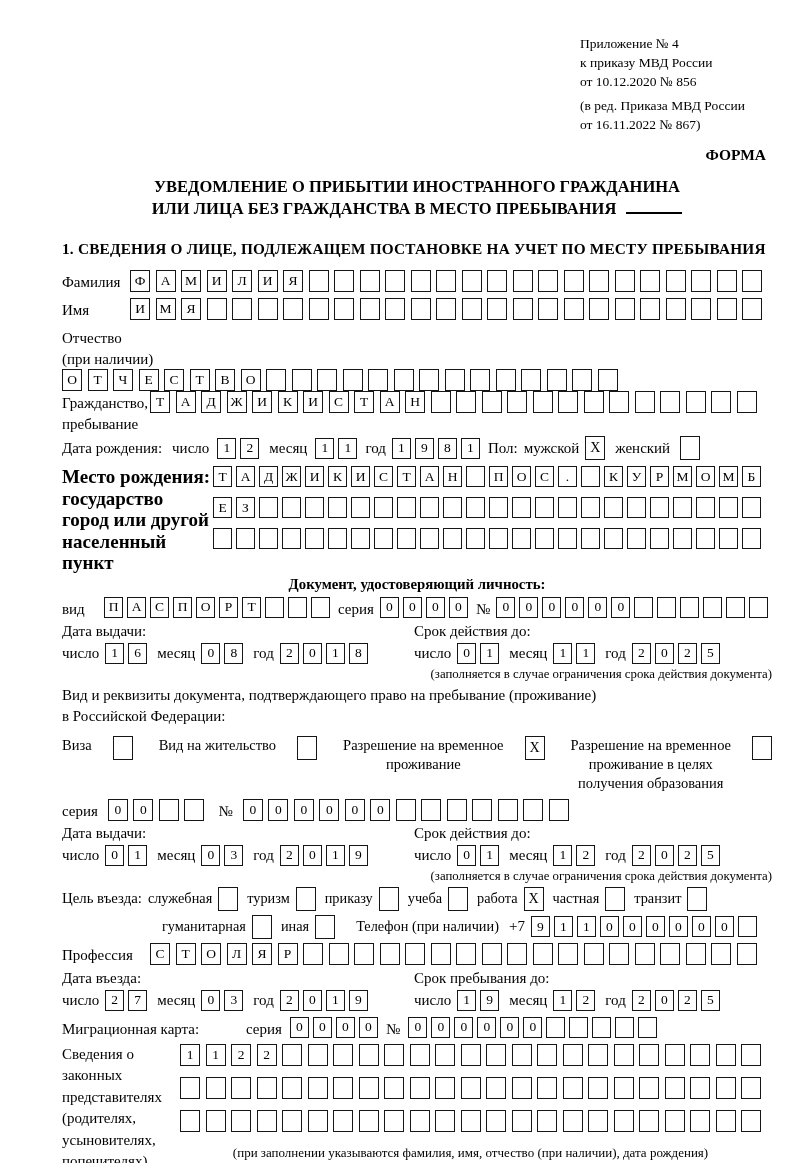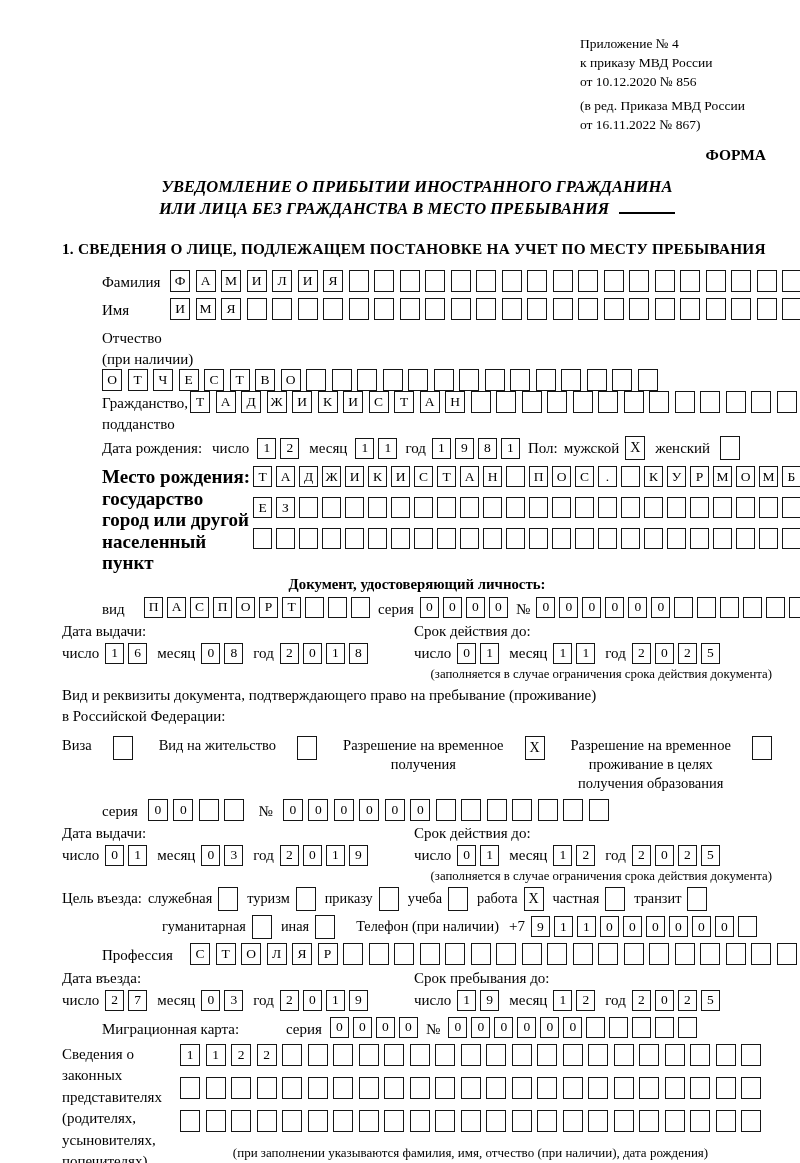--- a/index.html
+++ b/index.html
@@ -5,26 +5,26 @@
   html,body{margin:0;padding:0;background:#fff;}
   .page{
     position:relative;width:800px;height:1163px;box-sizing:border-box;
     padding:34px 28px 16px 62px;background:#fff;color:#000;
     font-family:"Liberation Serif","DejaVu Serif",serif;overflow:hidden;border-radius:19px;
   }
   
   .annex{margin-left:auto;width:192px;font-size:13.5px;line-height:19px;}
   .annex .ed{margin-top:5px;}
   .forma{ text-align:right;font-weight:bold;font-size:15.5px;margin-top:12px;padding-right:6px;}
-  .title{text-align:center;font-weight:bold;font-size:16.5px;line-height:22px;margin-top:12px;font-style:italic;}
+  .title{text-align:center;font-weight:bold;font-size:16.5px;line-height:22px;margin-top:12px;}
   .uline{display:inline-block;width:56px;height:13px;border-bottom:2px solid #000;margin-left:10px;}
   .sec1{font-weight:bold;font-size:15.3px;margin-top:20px;letter-spacing:.2px;white-space:nowrap;}
 
   
-  .frow{display:flex;align-items:flex-start;margin-bottom:5px;margin-left:40px;}
+  .frow{display:flex;align-items:flex-start;margin-bottom:5px;}
   .mt12{margin-top:12px;}
   .flabel{flex:none;font-size:15px;line-height:21px;padding-top:2px;}
   .lw68{width:68px;} .lw141{width:141px;} .lw88{width:88px;} .lw42{width:42px;}
   .lstack div{line-height:20.5px;}
   .cells{display:flex;gap:5.5px;flex:none;}
   .cell{
     box-sizing:border-box;width:20px;height:22px;border:1.7px solid #161616;
     display:flex;align-items:center;justify-content:center;
     font-size:13.5px;line-height:1;background:#fff;
   }
@@ -190,21 +190,21 @@
         <span class="cell"></span>
         <span class="cell"></span>
         <span class="cell"></span>
         <span class="cell"></span>
       </div>
   </div>
 
   <div class="frow" style="margin-bottom:2px;">
     <div class="flabel lw88 lstack">
       <div>Гражданство,</div>
-      <div>подданство</div>
+      <div>пребывание</div>
     </div>
     <div class="cells">
         <span class="cell">Т</span>
         <span class="cell">А</span>
         <span class="cell">Д</span>
         <span class="cell">Ж</span>
         <span class="cell">И</span>
         <span class="cell">К</span>
         <span class="cell">И</span>
         <span class="cell">С</span>
@@ -440,21 +440,21 @@
       <span class="olabel">Виза</span>
       <span class="cbx"></span>
     </div>
     <div class="opt">
       <span class="olabel">Вид на жительство</span>
       <span class="cbx"></span>
     </div>
     <div class="opt">
       <span class="olabel center">
         <div>Разрешение на временное</div>
-        <div>получения</div>
+        <div>проживание</div>
       </span>
       <span class="cbx">X</span>
     </div>
     <div class="opt">
       <span class="olabel center">
         <div>Разрешение на временное</div>
         <div>проживание в целях</div>
         <div>получения образования</div>
       </span>
       <span class="cbx"></span>

